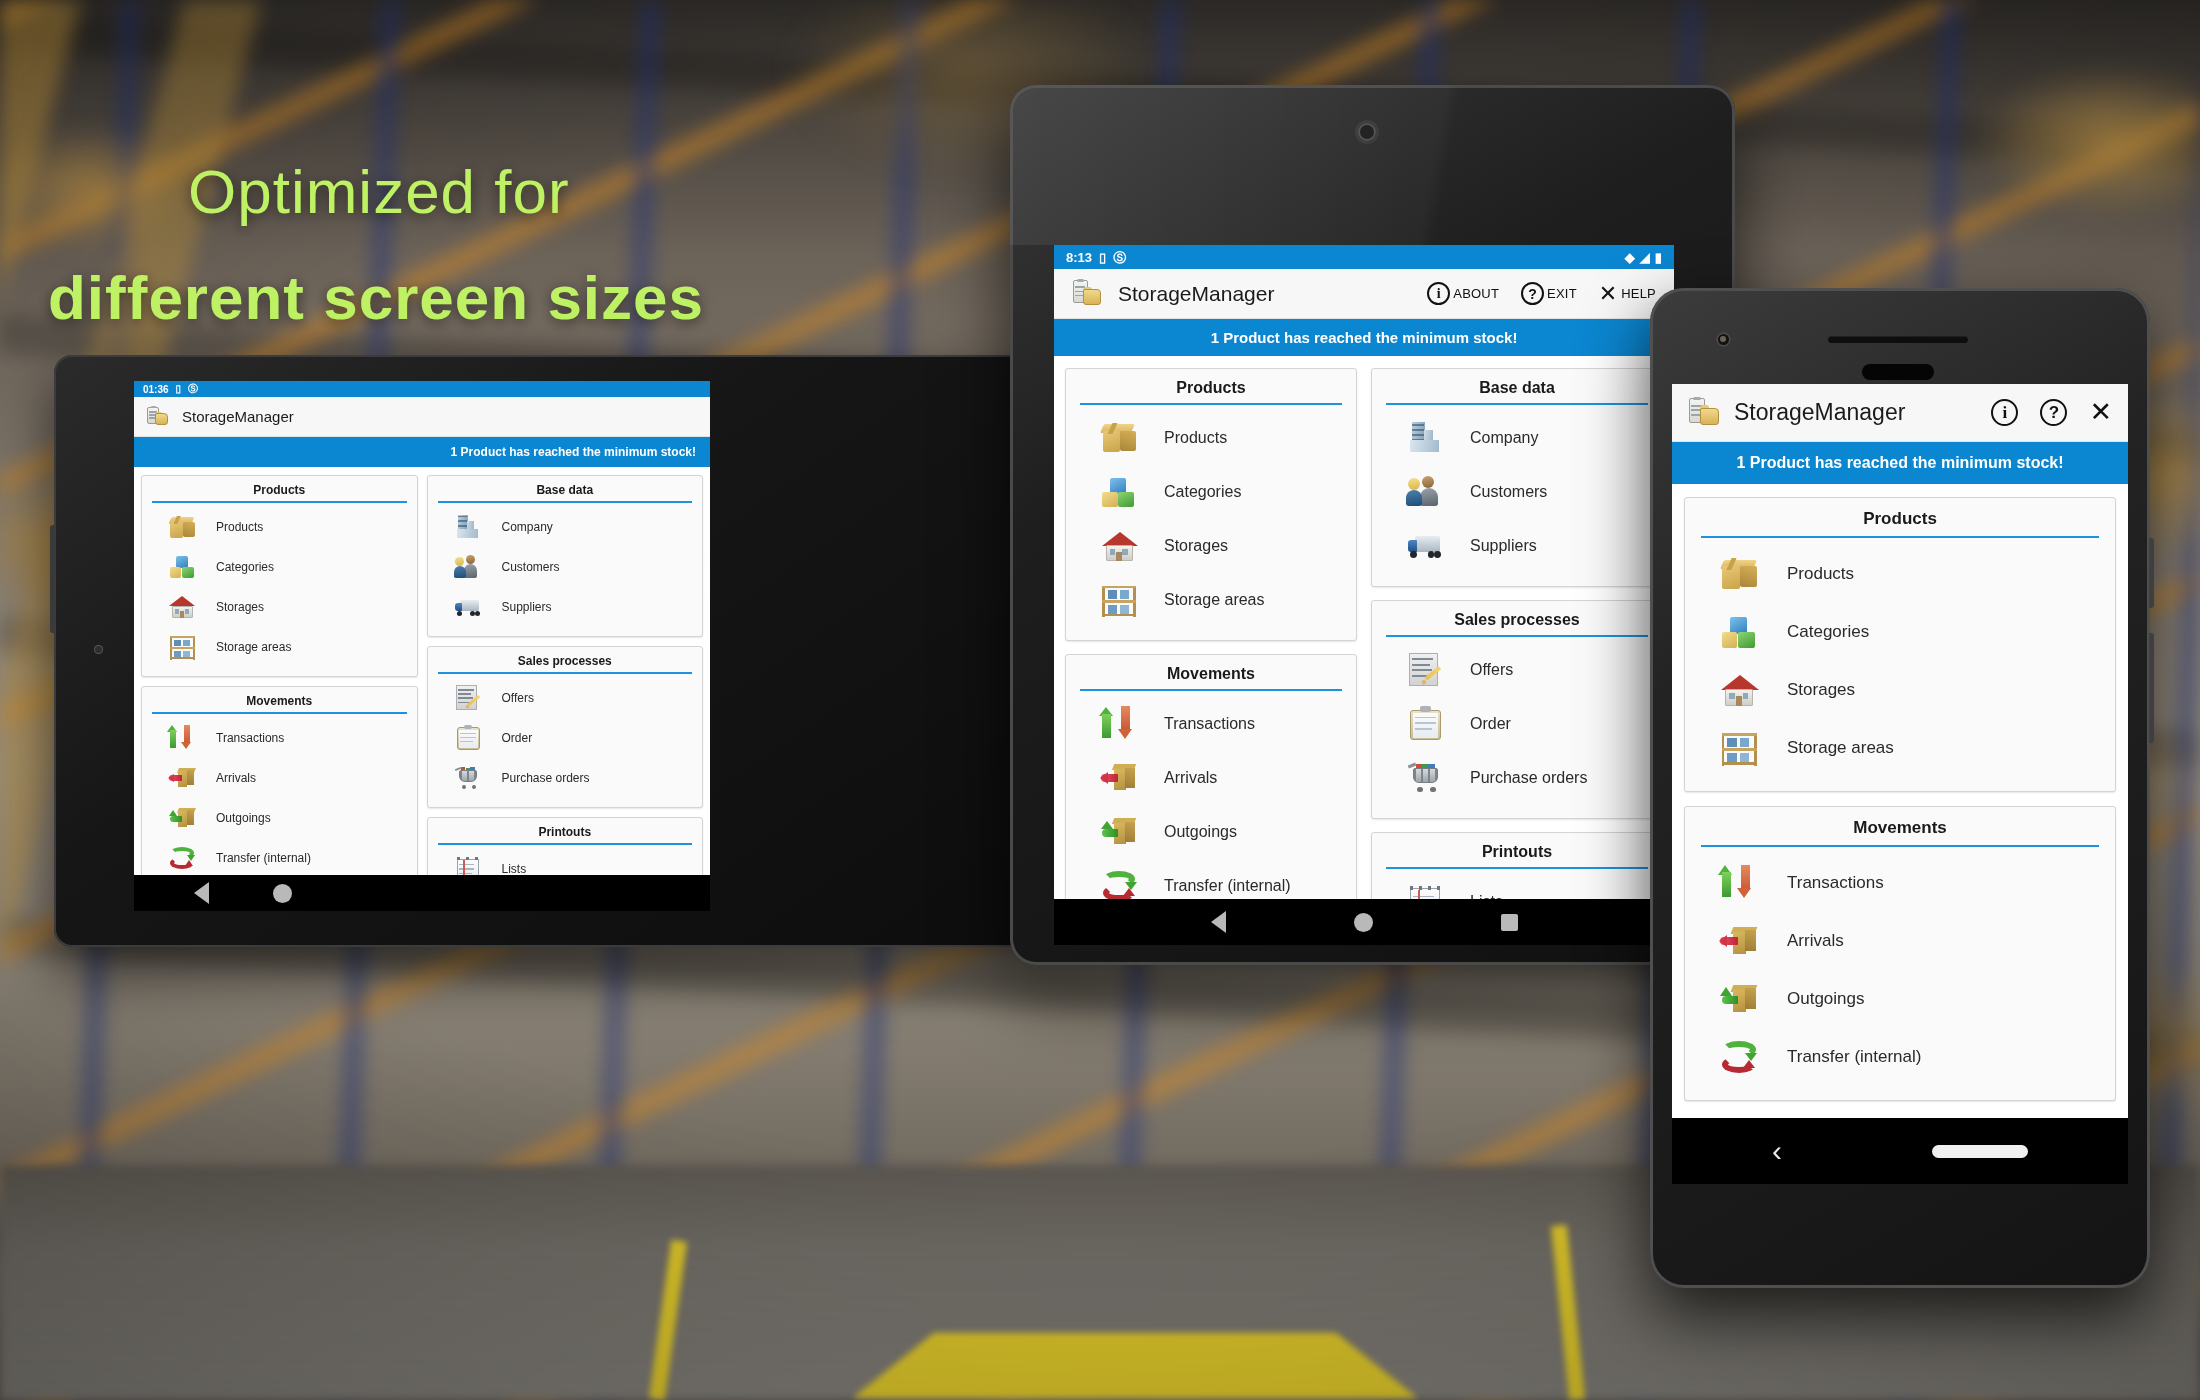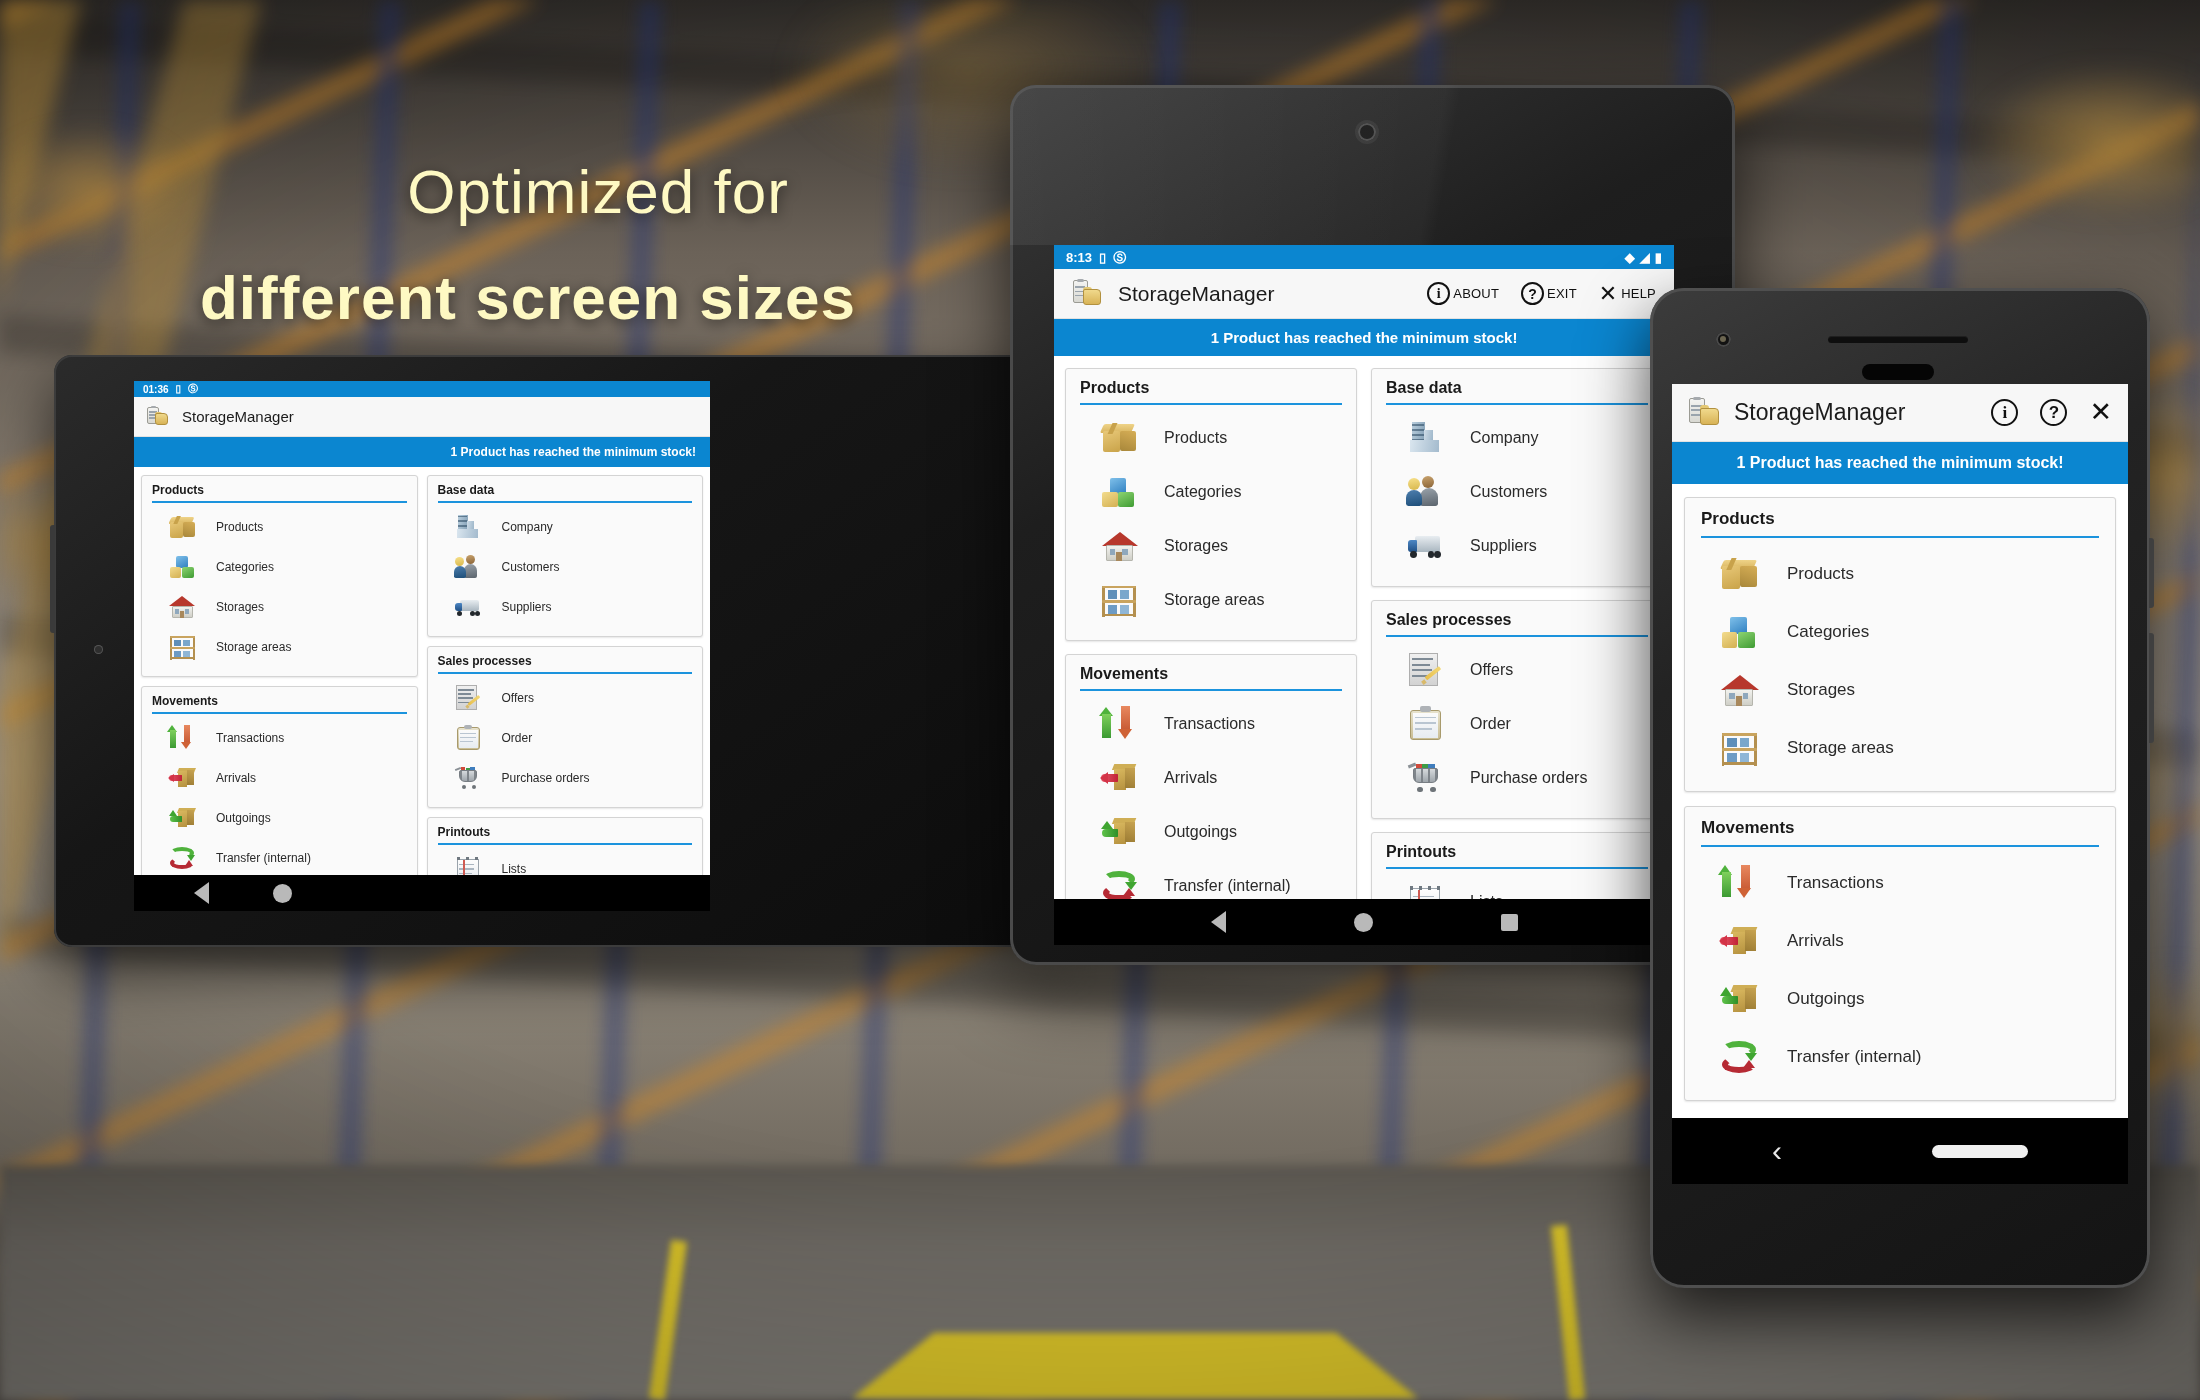--- a/index.html
+++ b/index.html
@@ -61,24 +61,23 @@
   #bg .floor-marks { position: absolute; left: 0; right: 0; bottom: 0; height: 235px; filter: blur(3px); }
   #bg .mark { position: absolute; background: #d8c229; }
   #bg .vig {
     position: absolute; inset: 0;
     background: radial-gradient(ellipse 110% 95% at 50% 45%, rgba(0,0,0,0) 40%, rgba(0,0,0,0.45) 100%);
   }
 
   
   #headline {
     position: absolute; left: 48px; top: 150px; width: 960px;
-    color: #fef9c3;
+    color: #bef264;
     text-shadow: 0 3px 14px rgba(0,0,0,0.55);
     letter-spacing: 1px;
-    text-align: center;
   }
   #headline .l1 { font-size: 62px; font-weight: 400; padding-left: 140px; line-height: 1.35; }
   #headline .l2 { font-size: 62px; font-weight: 700; padding-left: 0px; line-height: 1.35; margin-top: 22px; }
 
   
   .app { background: #ffffff; height: 100%; display: flex; flex-direction: column; overflow: hidden; }
   .statusbar {
     background: #0b86d0; color: #ffffff; display: flex; align-items: center;
     flex: none; font-weight: 600;
   }
@@ -92,21 +91,21 @@
   }
   .app-title { color: #1b1b1b; font-weight: 400; }
   .ab-actions { margin-left: auto; display: flex; align-items: center; }
   .ab-btn { display: flex; align-items: center; color: #111; }
 
   .alertbar {
     background: #0b86d0; color: #ffffff; font-weight: bold; flex: none;
     display: flex; align-items: center; justify-content: center; text-align: center;
   }
 
-  .content { flex: 1 1 auto; background: #ffffff; overflow: hidden; }
+  .content { flex: 1 1 auto; background: #ffffff; overflow: hidden; text-align: center; }
   .cols { display: flex; height: 100%; }
   .col { display: flex; flex-direction: column; min-width: 0; }
 
   .card {
     background: #fafafa; border: 1px solid #d4d4d4; border-radius: 3px;
     box-shadow: 0 1px 2px rgba(0,0,0,0.10); flex: none;
   }
   .card-title { font-weight: bold; color: #1a1a1a; }
   .card-rule { background: #1b93dd; height: 2px; }
   .row { display: flex; align-items: center; }

